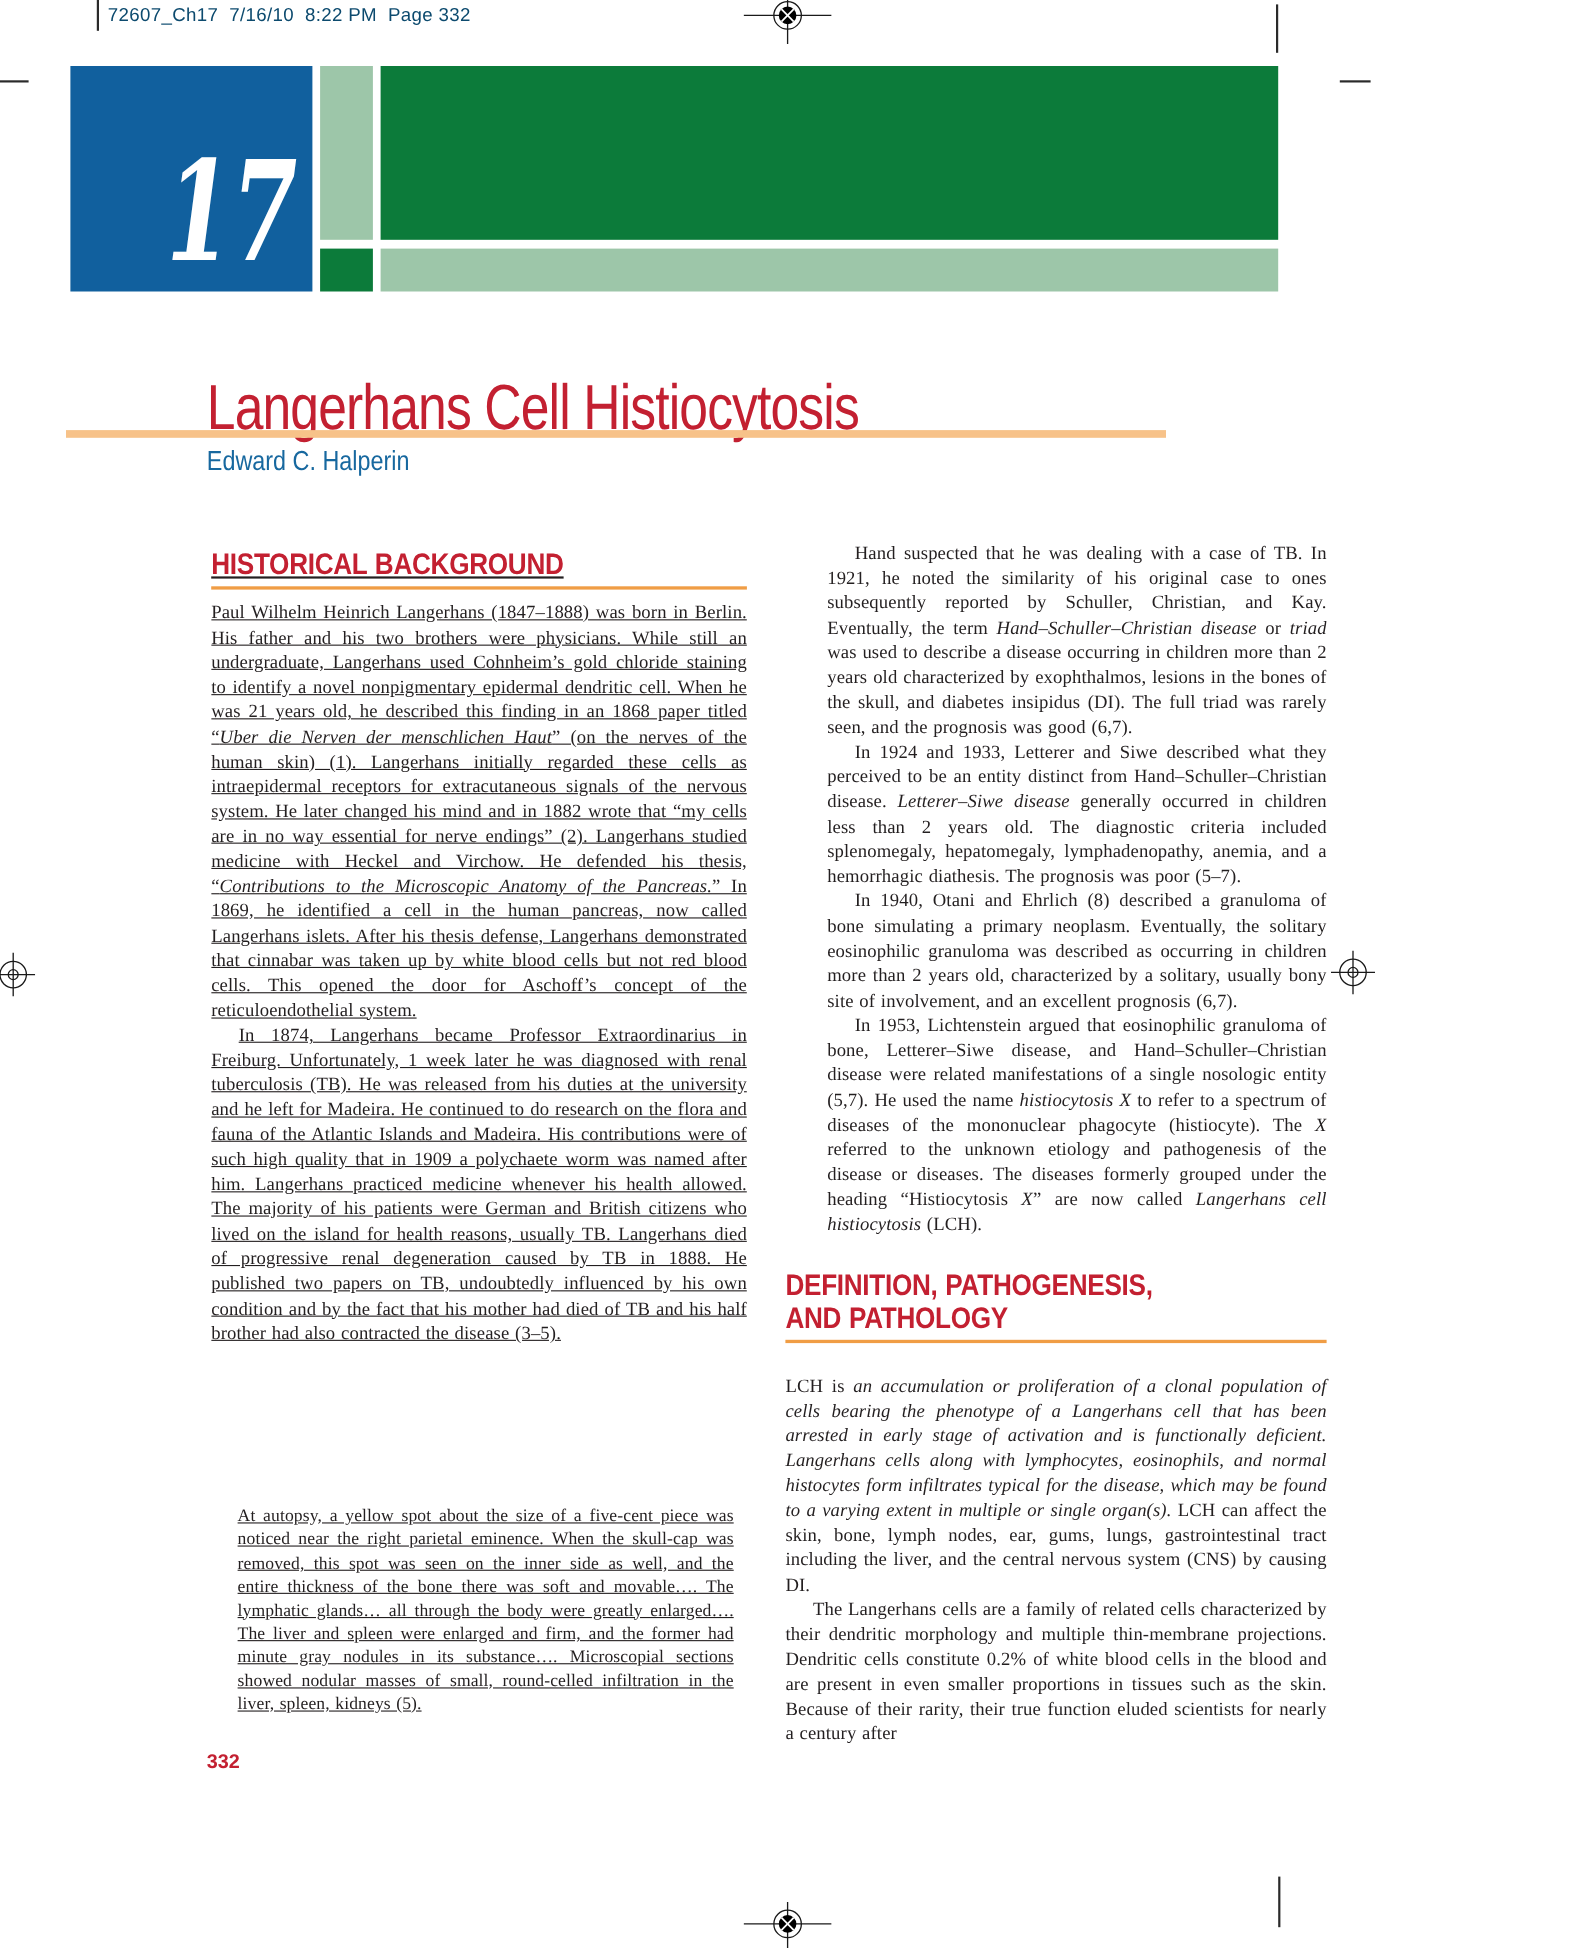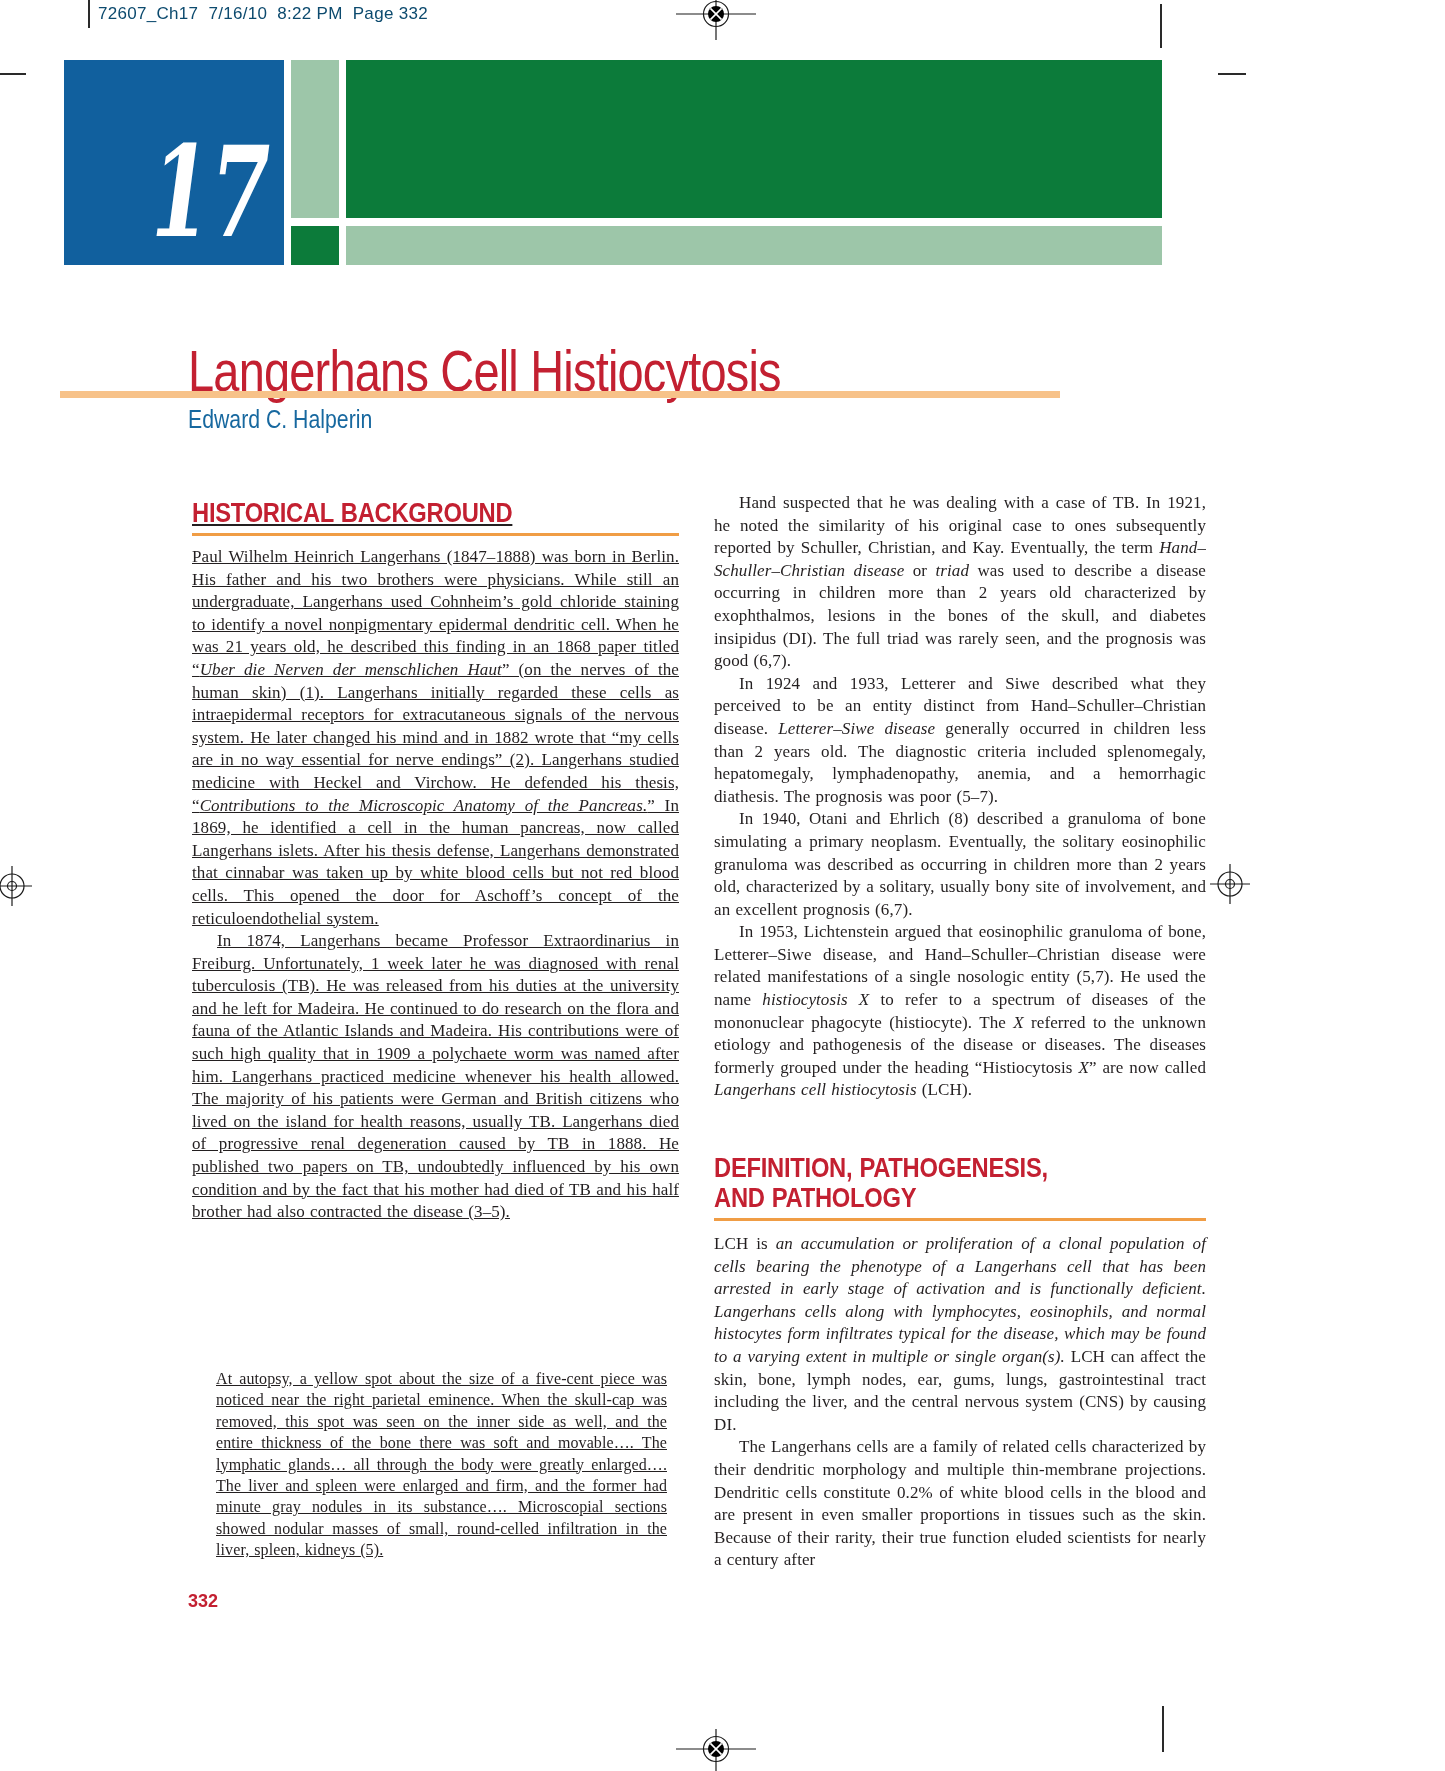--- a/index.html
+++ b/index.html
@@ -81,22 +81,22 @@
     font-size: 27px;
     line-height: 30px;
     color: var(--accent-red, #c32031);
     transform: scaleX(0.88);
     transform-origin: left top;
     letter-spacing: -0.3px;
     white-space: pre-line;
   }
   .head-rule { height: 3px; background: var(--rule-orange, #f09d45); margin-top: 5px; }
   .lc-body { margin-top: 10px; height: 808px; overflow: hidden; }
-  .rc-before { height: 661px; overflow: hidden; }
-  .rc-after { margin-top: 12px; }
+  .rc-before { height: 661px; overflow: hidden; margin-left: 38px; }
+  .rc-after { margin-top: 28px; }
   .quote {
     margin: 14px 0 0 24px;
     padding-right: 12px;
     font-size: 16px;
     line-height: 21.4px;
   }
   .pagenum {
     font-family: "Liberation Sans", sans-serif;
     font-weight: bold;
     font-size: 18px;

